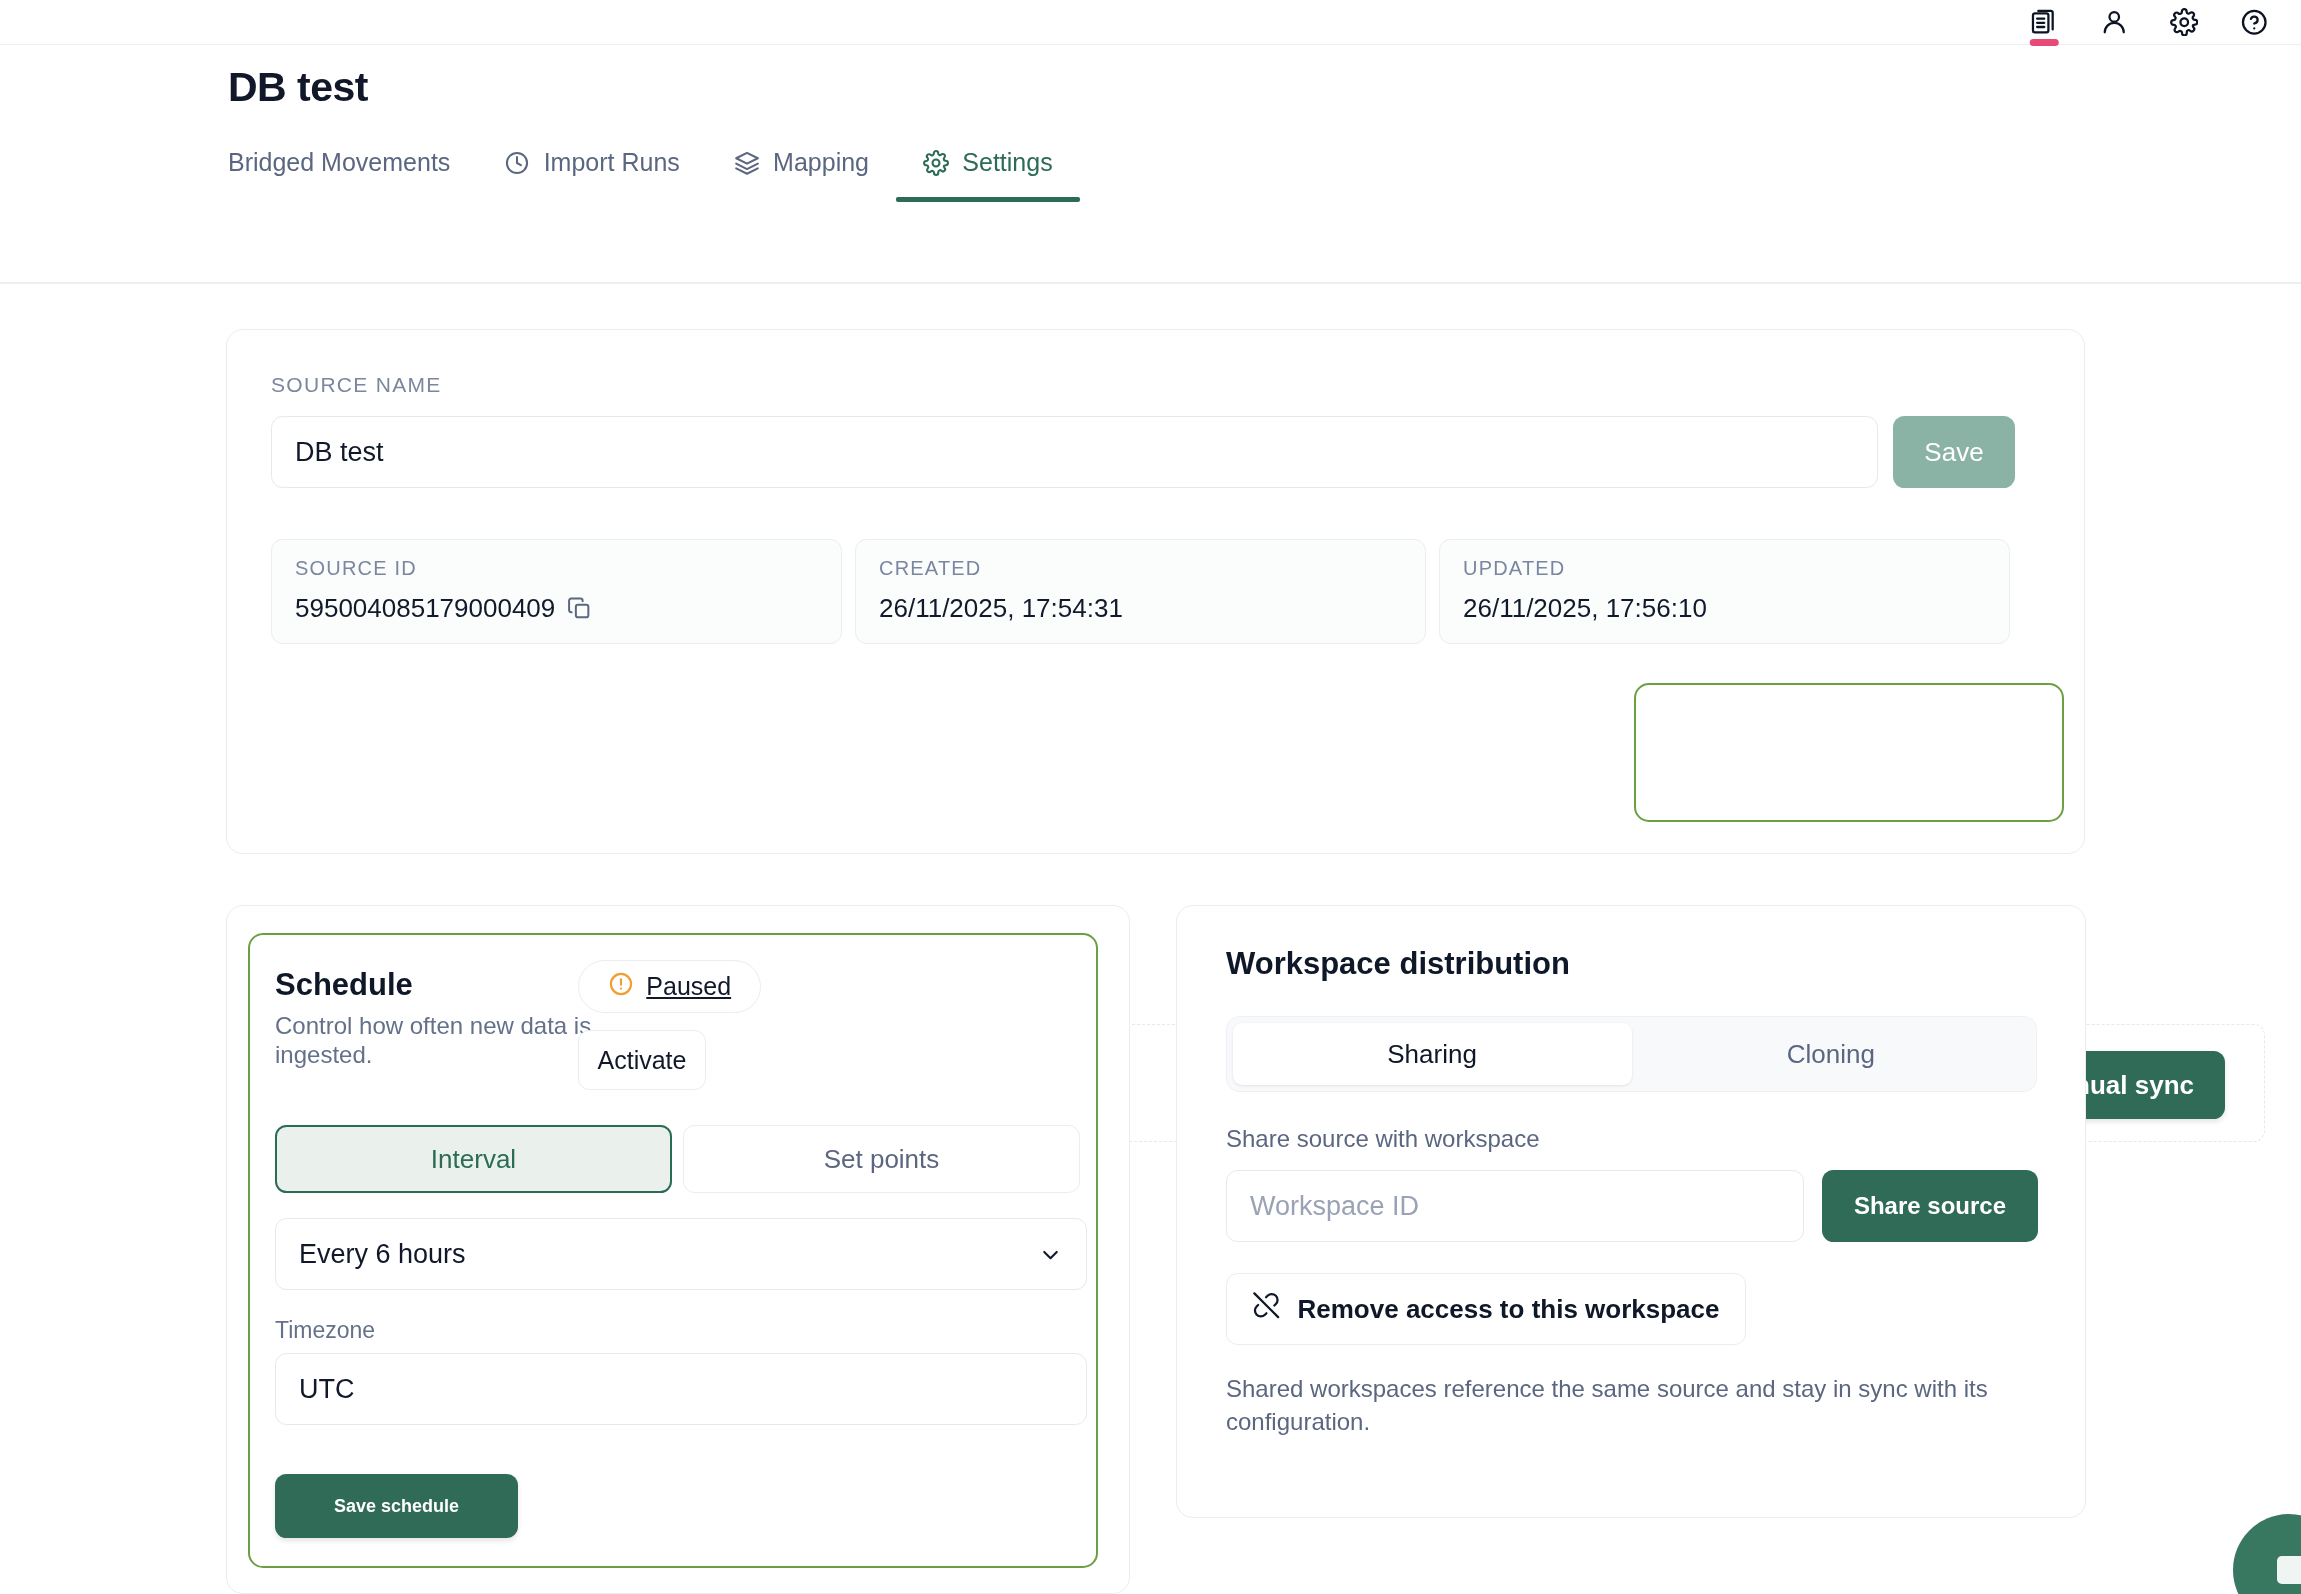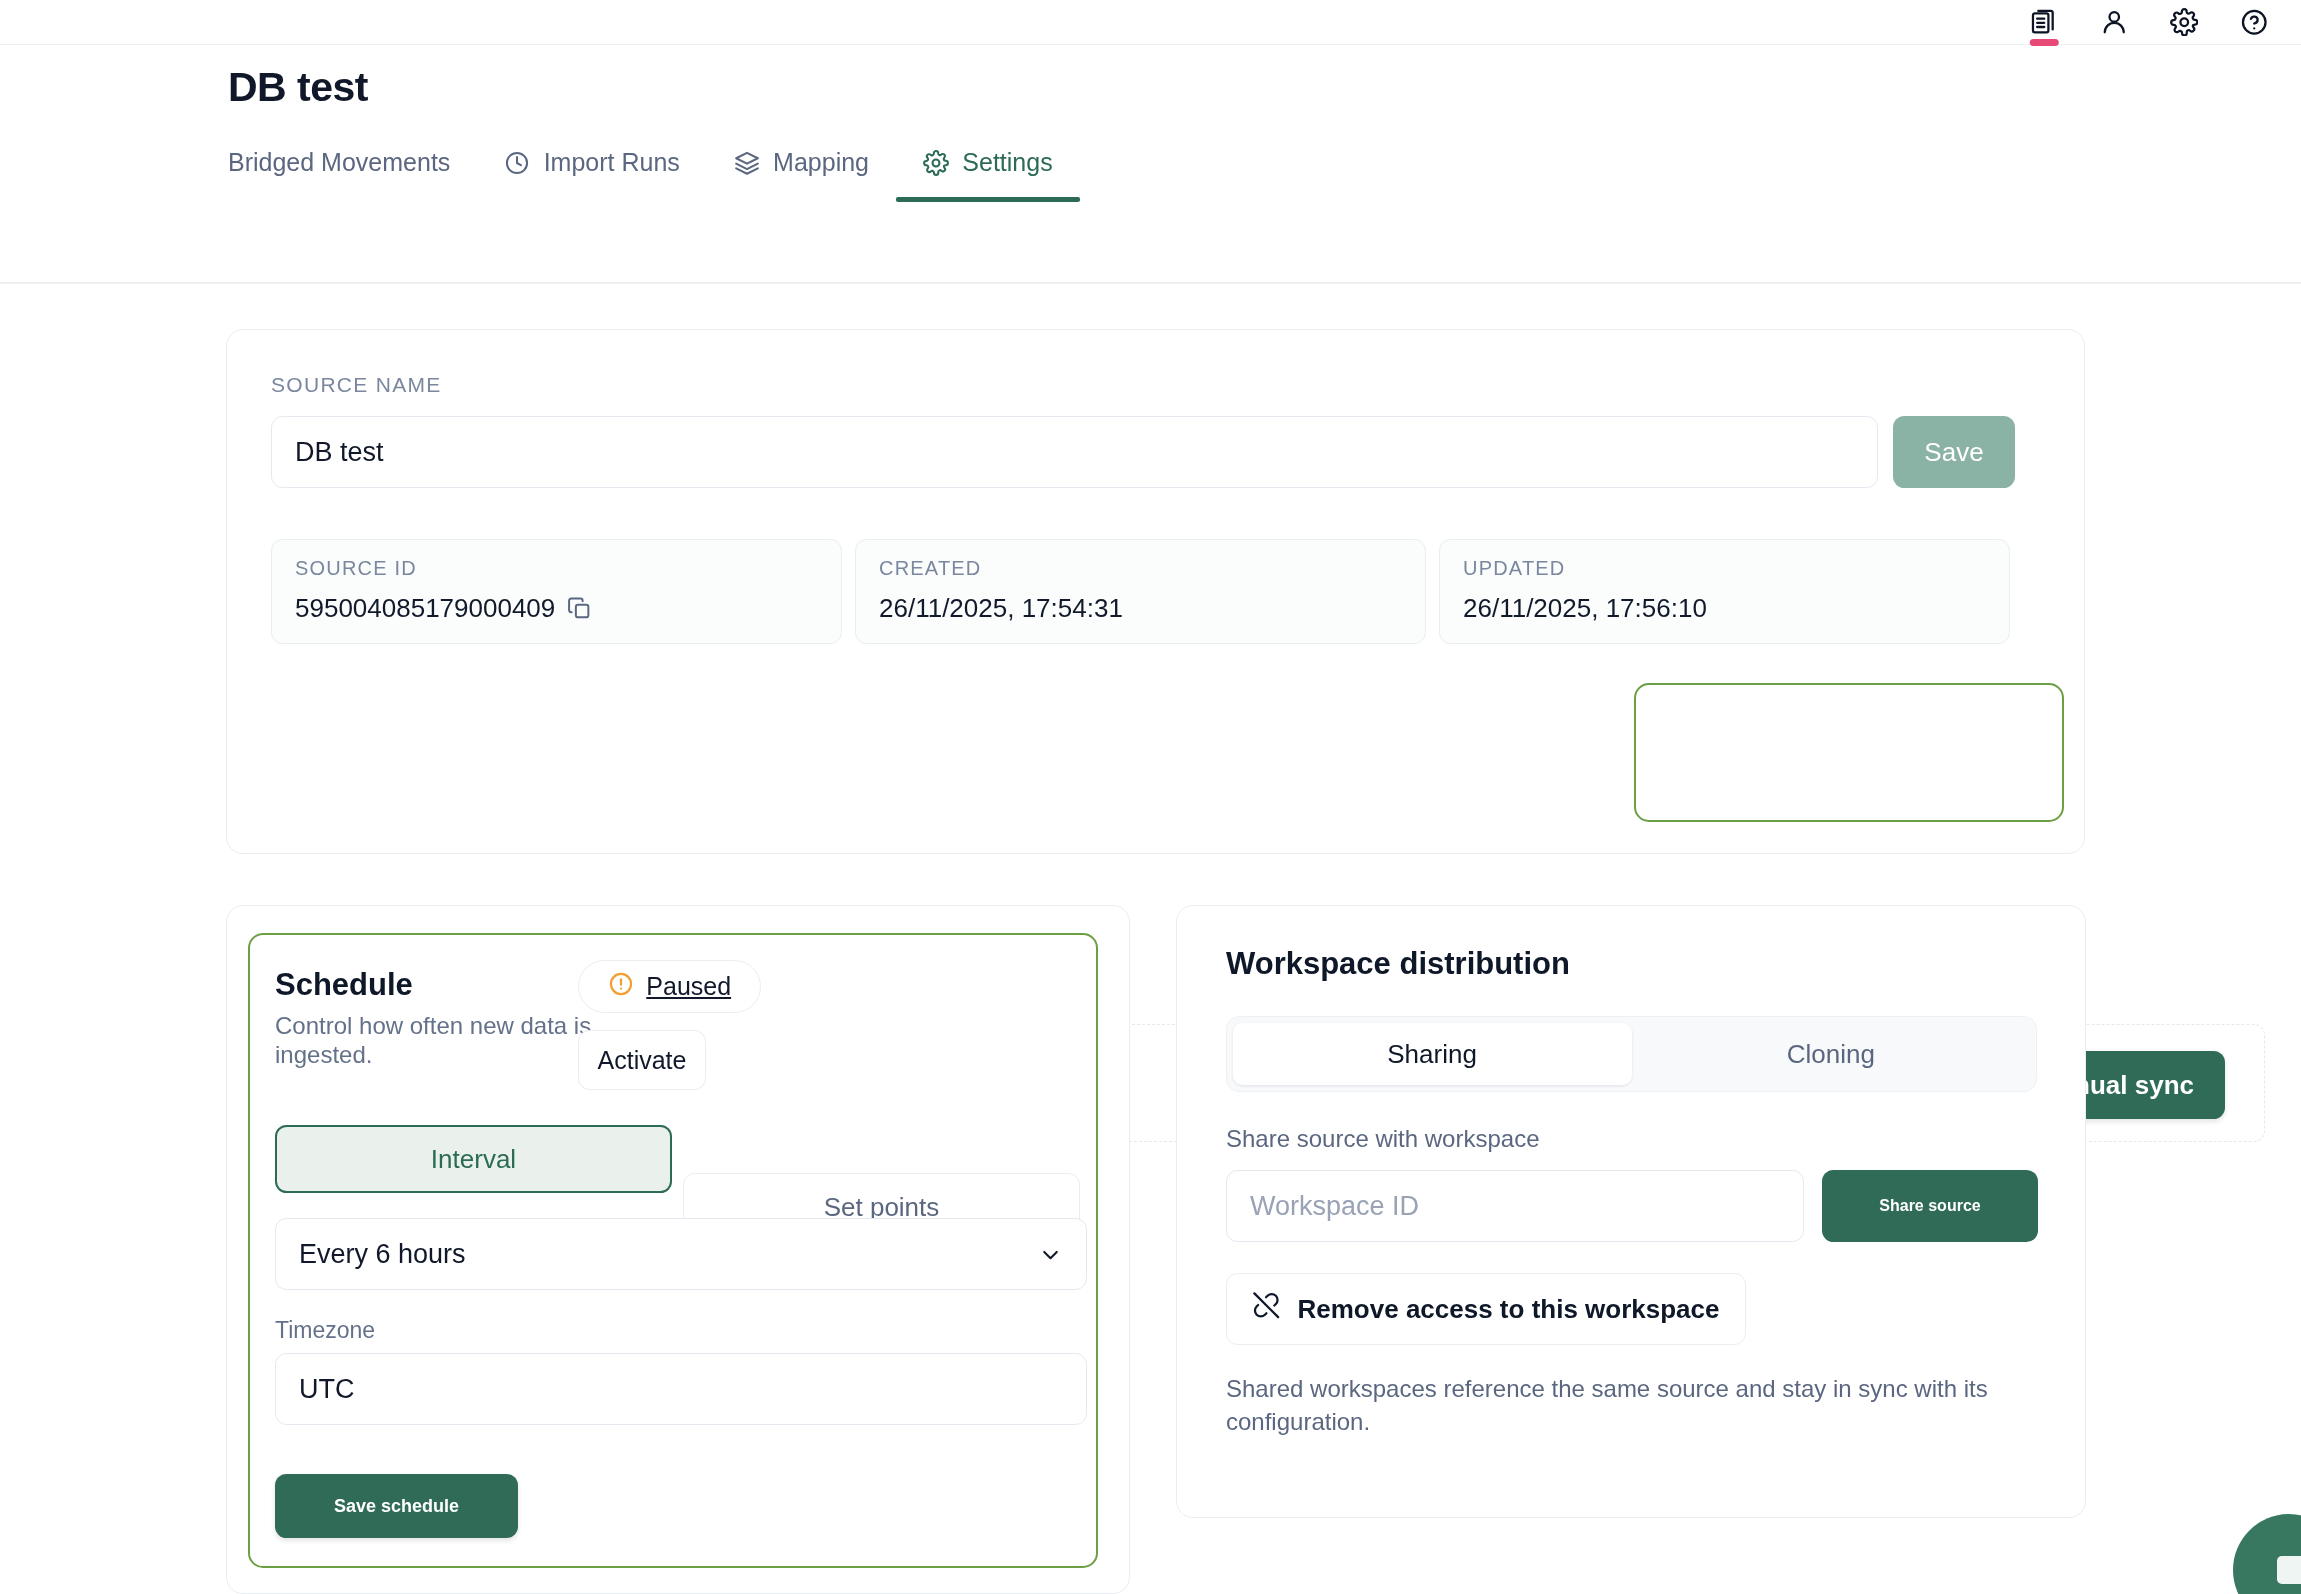--- a/index.html
+++ b/index.html
@@ -148,21 +148,21 @@
     font-size: 25px; color: #10182a; cursor: pointer;
     font-family: "Liberation Sans", sans-serif;
   }
   .seg-row { position: absolute; left: 25px; top: 190px; display: flex; gap: 11px; }
   .seg-btn {
     width: 397px; height: 68px; border-radius: 11.4px;
     display: flex; align-items: center; justify-content: center;
     font-size: 26px; cursor: pointer; font-family: "Liberation Sans", sans-serif;
   }
   .seg-btn.on { border: 2.9px solid #2c6b55; background: #eaf1ed; color: #2c6b55; }
-  .seg-btn.off { border: 1.9px solid #e9edf2; background: #fff; color: #5b6780; margin-top: 48px; }
+  .seg-btn.off { border: 1.9px solid #e9edf2; background: #fff; color: #5b6780; }
 
   .interval-select {
     position: absolute; left: 25px; top: 283px; width: 812px; height: 72px;
     border: 1.9px solid #e4e9ef; border-radius: 11.4px; background: #fff;
     display: flex; align-items: center; padding: 0 23px;
     font-size: 27px; color: #10182a; cursor: pointer;
   }
   .interval-select .chev { margin-left: auto; display: flex; }
   .tz-label { position: absolute; left: 25px; top: 382px; font-size: 23px; color: #64718a; }
   .tz-input {
@@ -199,21 +199,21 @@
   .ws-input {
     position: absolute; left: 49px; top: 264px; width: 578px; height: 72px;
     border: 1.9px solid #e4e9ef; border-radius: 11.4px; background: #fff;
     font-size: 27px; color: #10182a; padding: 0 23px; outline: none;
     font-family: "Liberation Sans", sans-serif;
   }
   .ws-input::placeholder { color: #99a3b5; }
   .share-btn {
     position: absolute; left: 645px; top: 264px; width: 216px; height: 72px;
     background: #2f6b57; color: #fff; border: none; border-radius: 11.4px;
-    font-size: 16px; font-weight: bold; cursor: pointer;
+    font-size: 24px; font-weight: bold; cursor: pointer;
     font-family: "Liberation Sans", sans-serif;
   }
   .remove-btn {
     position: absolute; left: 49px; top: 367px; width: 520px; height: 72px;
     border: 1.9px solid #e9edf2; border-radius: 11.4px; background: #fff;
     display: flex; align-items: center; gap: 17px; padding: 0 25px;
     font-size: 26px; font-weight: bold; color: #0f1828; cursor: pointer;
     font-family: "Liberation Sans", sans-serif;
   }
   .ws-note {

